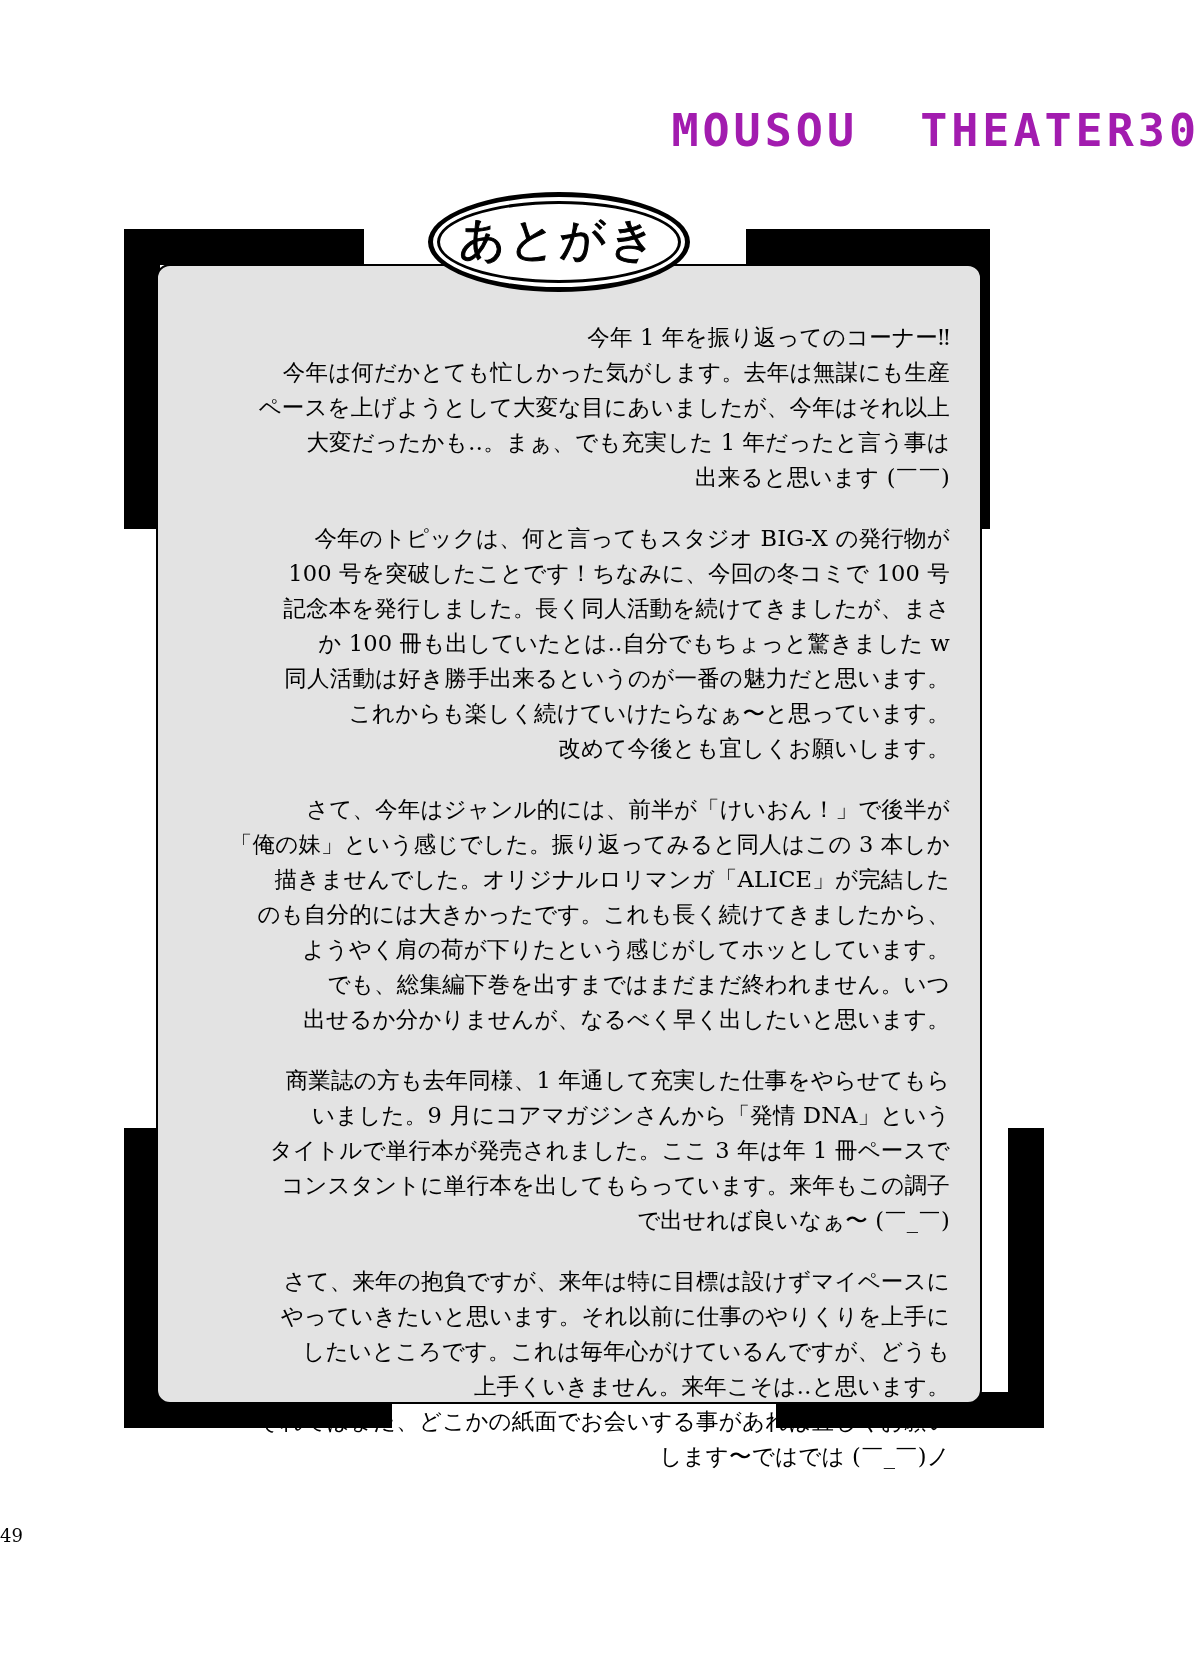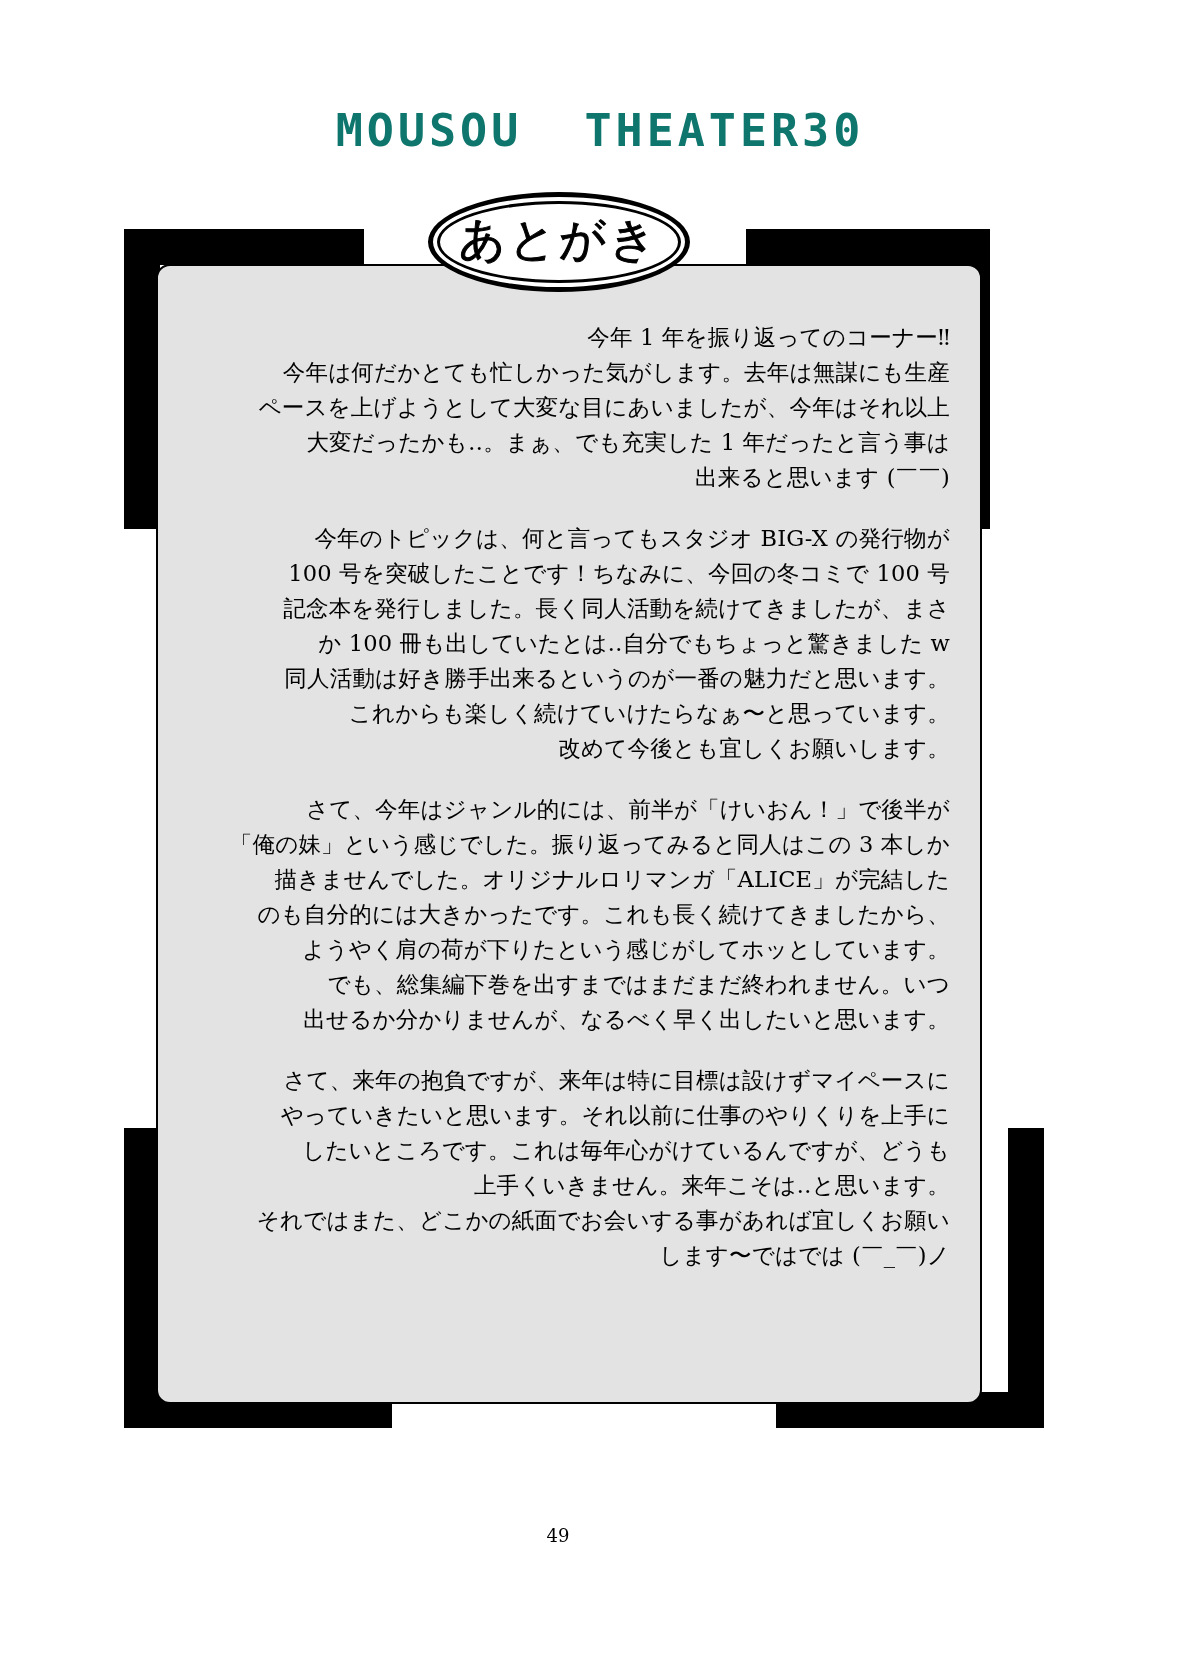--- a/index.html
+++ b/index.html
@@ -15,26 +15,26 @@
     color: #000000;
     overflow: hidden;
   }
 
   
   .page-title {
     position: absolute;
     top: 104px;
     left: 0;
     width: 1200px;
-    text-align: center;
+    text-align: right;
     font-family: "DejaVu Sans Mono", monospace;
     font-weight: bold;
     font-size: 45px;
     letter-spacing: 4px;
-    color: #0f766e;
+    color: #a21caf;
     white-space: pre;
   }
 
   
   .bracket {
     position: absolute;
     background: #000;
   }
   
   .br-tl-h { left: 124px;  top: 229px;  width: 240px; height: 36px; }
@@ -118,21 +118,21 @@
     white-space: pre-wrap;
   }
   .para:last-child { margin-bottom: 0; }
 
   
   .page-number {
     position: absolute;
     left: 0;
     top: 1525px;
     width: 1116px;
-    text-align: center;
+    text-align: left;
     font-family: "DejaVu Serif", serif;
     font-size: 18px;
     color: #000;
   }
 </style>
 </head>
 <body>
 
 <div class="page-title">MOUSOU  THEATER30</div>
 
@@ -160,20 +160,25 @@
 同人活動は好き勝手出来るというのが一番の魅力だと思います。
 これからも楽しく続けていけたらなぁ〜と思っています。
 改めて今後とも宜しくお願いします。</p>
   <p class="para">　さて、今年はジャンル的には、前半が「けいおん！」で後半が
 「俺の妹」という感じでした。振り返ってみると同人はこの 3 本しか
 描きませんでした。オリジナルロリマンガ「ALICE」が完結した
 のも自分的には大きかったです。これも長く続けてきましたから、
 ようやく肩の荷が下りたという感じがしてホッとしています。
 でも、総集編下巻を出すまではまだまだ終われません。いつ
 出せるか分かりませんが、なるべく早く出したいと思います。</p>
+  <p class="para">　商業誌の方も去年同様、1 年通して充実した仕事をやらせてもら
+いました。9 月にコアマガジンさんから「発情 DNA」という
+タイトルで単行本が発売されました。ここ 3 年は年 1 冊ペースで
+コンスタントに単行本を出してもらっています。来年もこの調子
+で出せれば良いなぁ〜 (￣_￣)</p>
   <p class="para">　さて、来年の抱負ですが、来年は特に目標は設けずマイペースに
 やっていきたいと思います。それ以前に仕事のやりくりを上手に
 したいところです。これは毎年心がけているんですが、どうも
 上手くいきません。来年こそは‥と思います。
 それではまた、どこかの紙面でお会いする事があれば宜しくお願い
 します〜ではでは (￣_￣)ノ</p>
 </div>
 
 <div class="heading-badge">
   <div class="ell-outer"></div>

